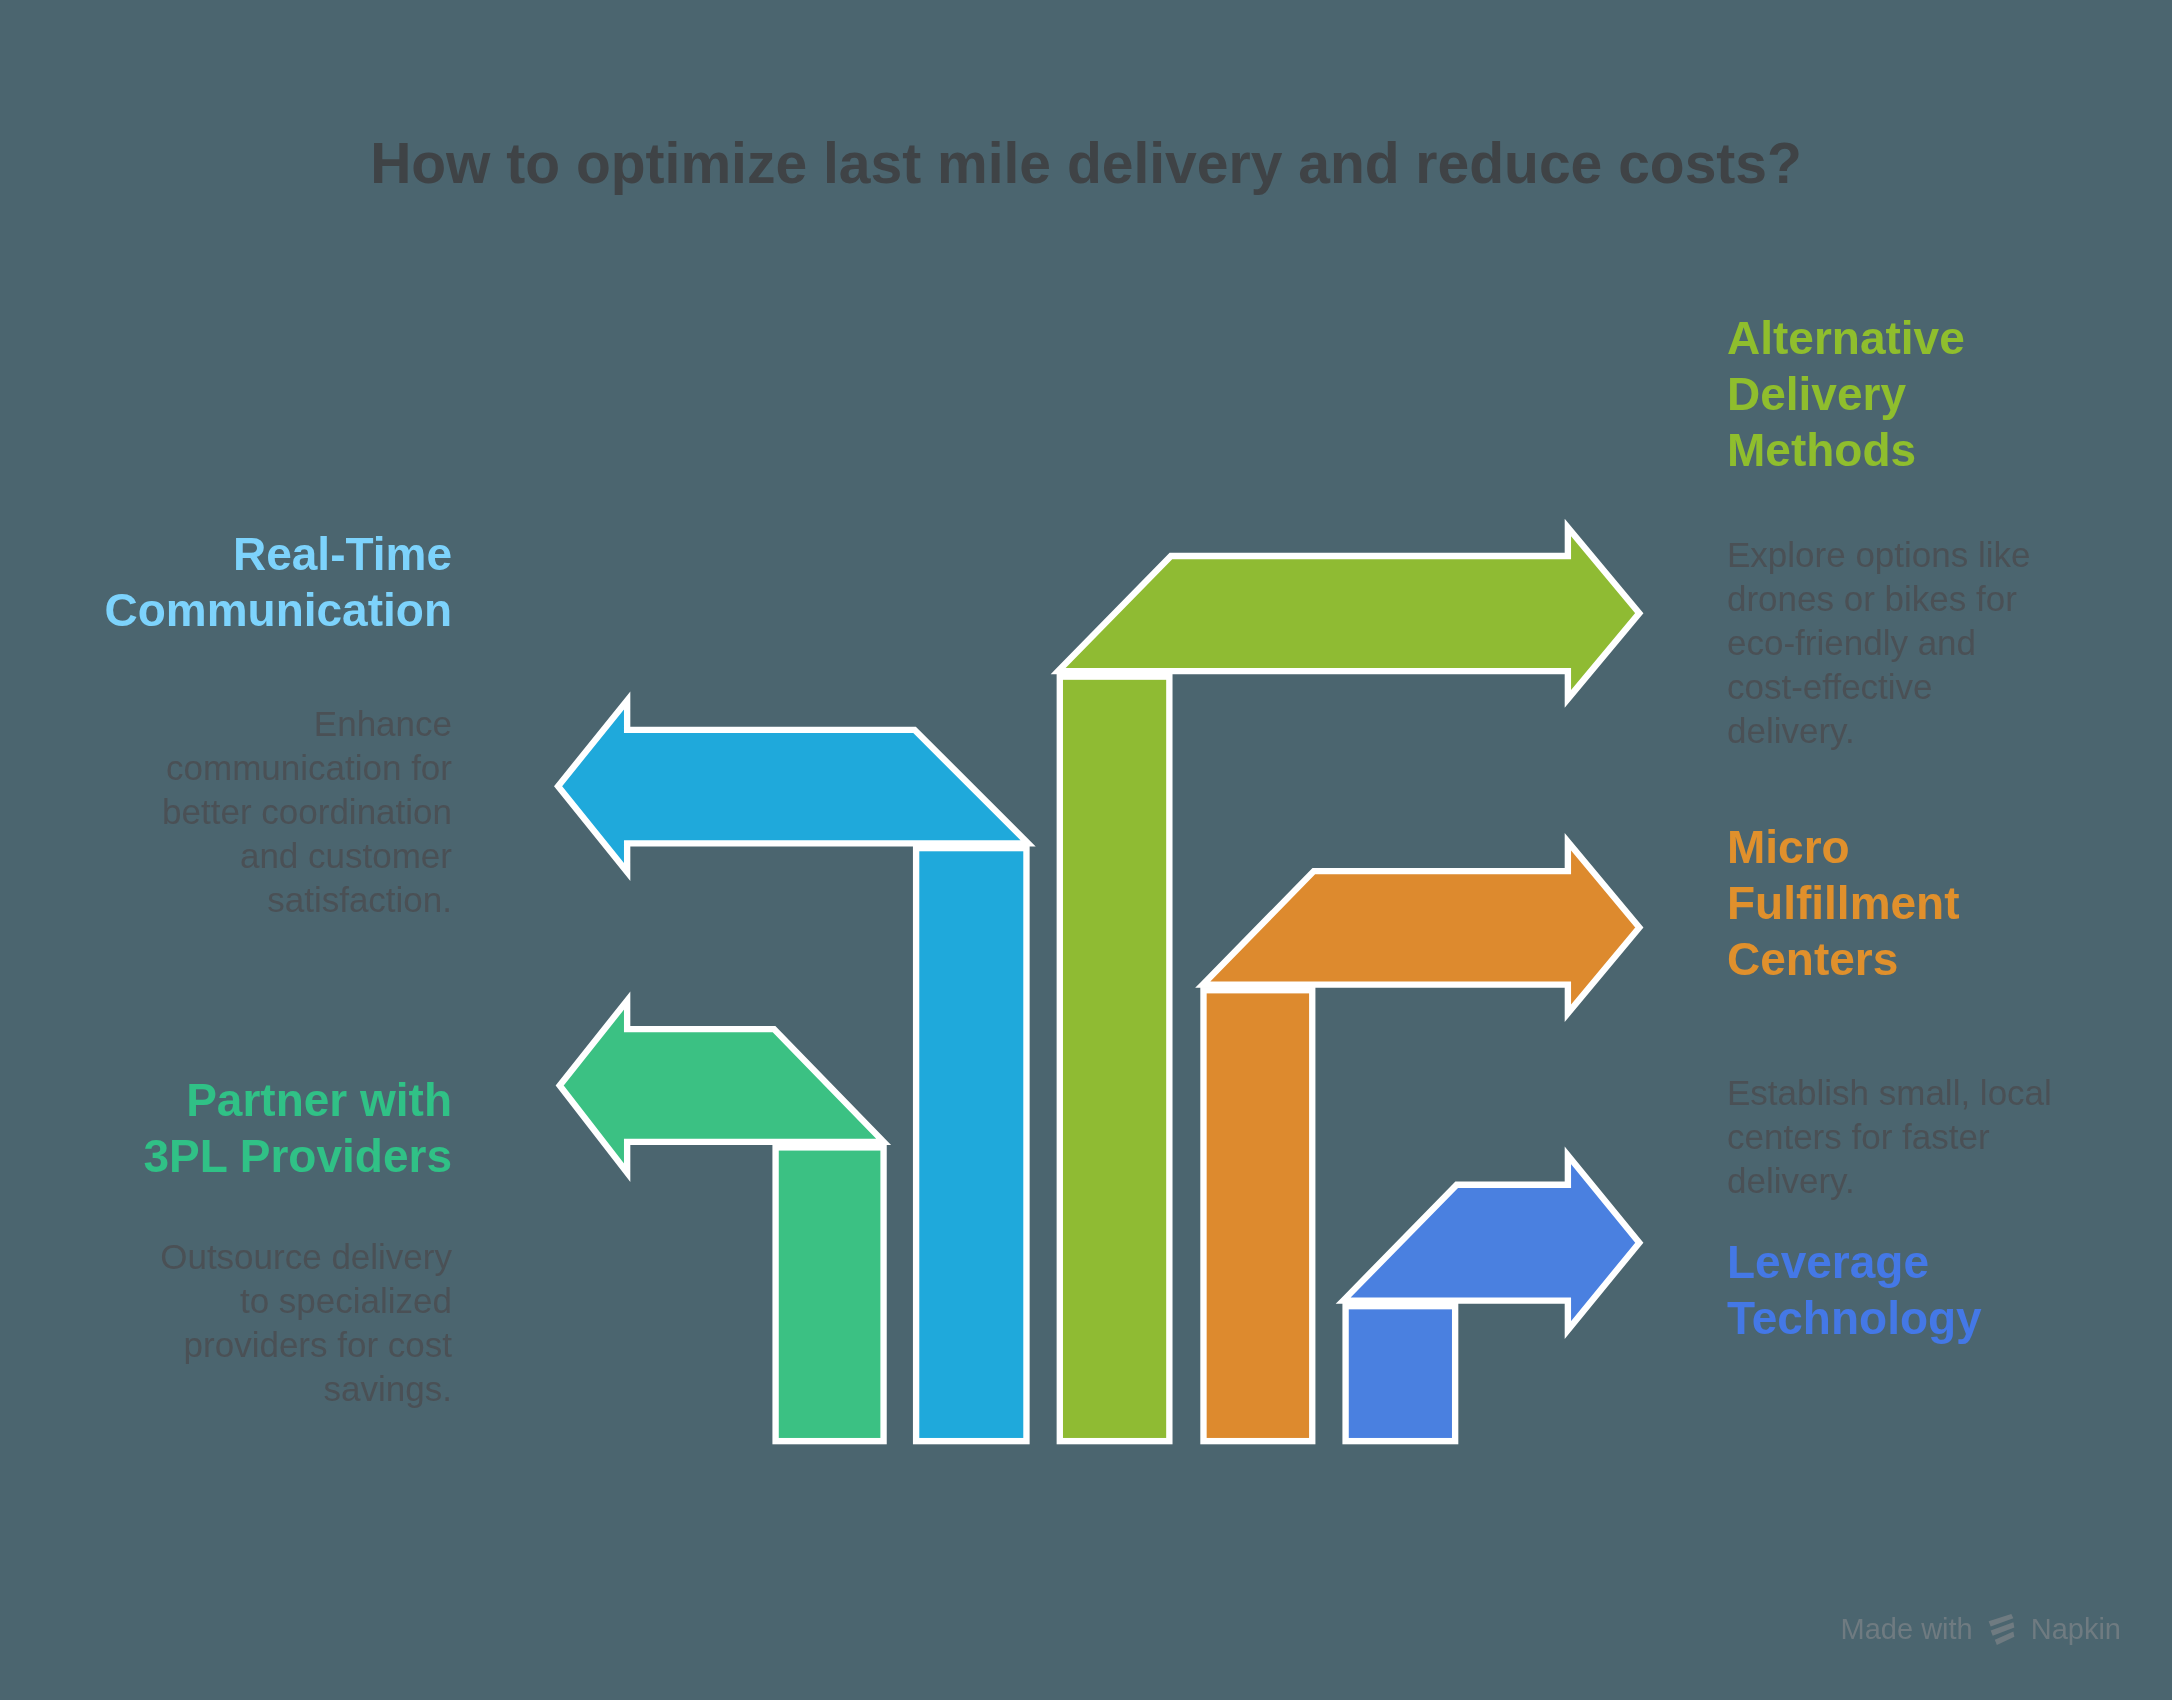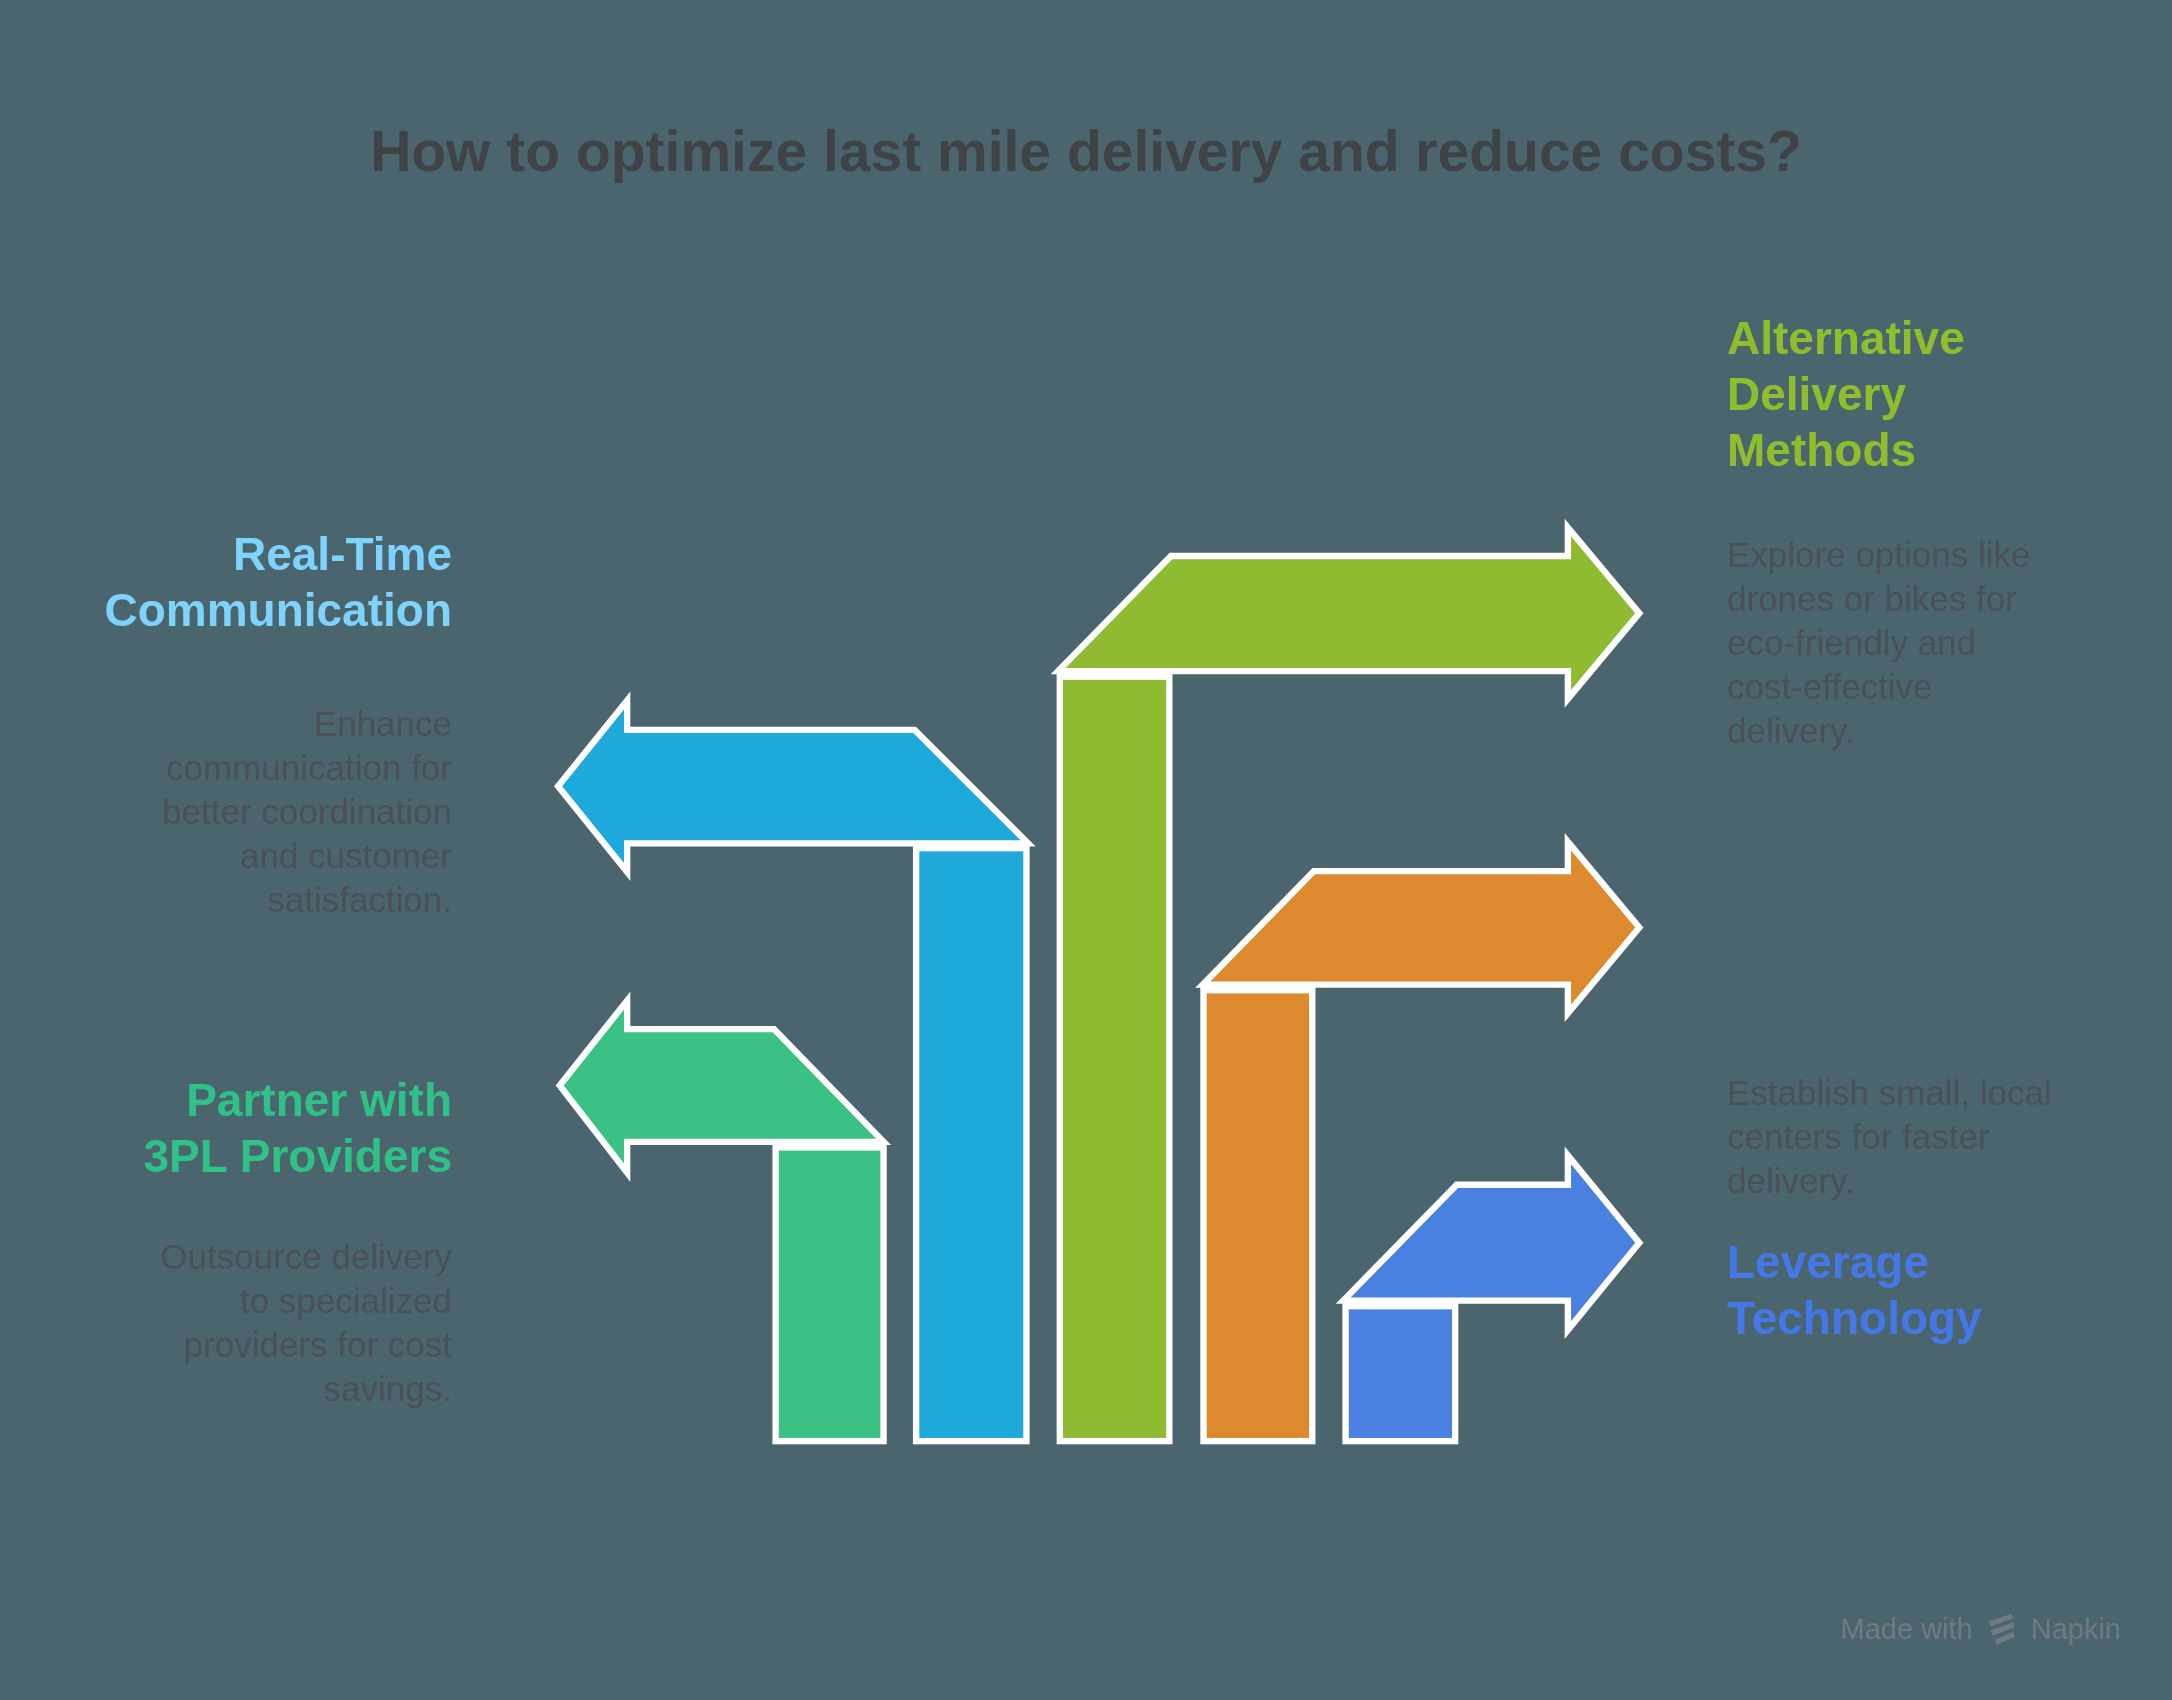--- a/index.html
+++ b/index.html
@@ -12,21 +12,21 @@
   }
   #arrows-svg {
     position: absolute;
     left: 0; top: 0;
     width: 2172px; height: 1701px;
   }
   .page-title {
     position: absolute;
     left: 0; right: 0;
     top: 118px;
-    margin: 0;
+    margin: 12px;
     text-align: center;
     font-size: 57px;
     font-weight: 700;
     letter-spacing: 0px;
   }
   .txt {
     position: absolute;
     white-space: pre-line;
     margin-top: 46px;
   }
@@ -117,20 +117,23 @@
 
   <div class="txt right-col sec-heading alt-heading" style="color: rgb(143, 190, 45);">Alternative
 Delivery
 Methods</div>
   <div class="txt right-col sec-desc alt-desc" style="color: rgb(74, 80, 85);">Explore options like
 drones or bikes for
 eco-friendly and
 cost-effective
 delivery.</div>
 
+  <div class="txt right-col sec-heading mf-heading" style="color: rgb(224, 144, 44);">Micro
+Fulfillment
+Centers</div>
   <div class="txt right-col sec-desc mf-desc" style="color: rgb(74, 80, 85);">Establish small, local
 centers for faster
 delivery.</div>
 
   <div class="txt right-col sec-heading lt-heading" style="color: rgb(68, 120, 230);">Leverage
 Technology</div>
 
   <div class="footer" style="color: rgb(111, 123, 129);">
     <span>Made with</span>
     <svg class="napkin-logo" viewBox="0 0 30 32">

